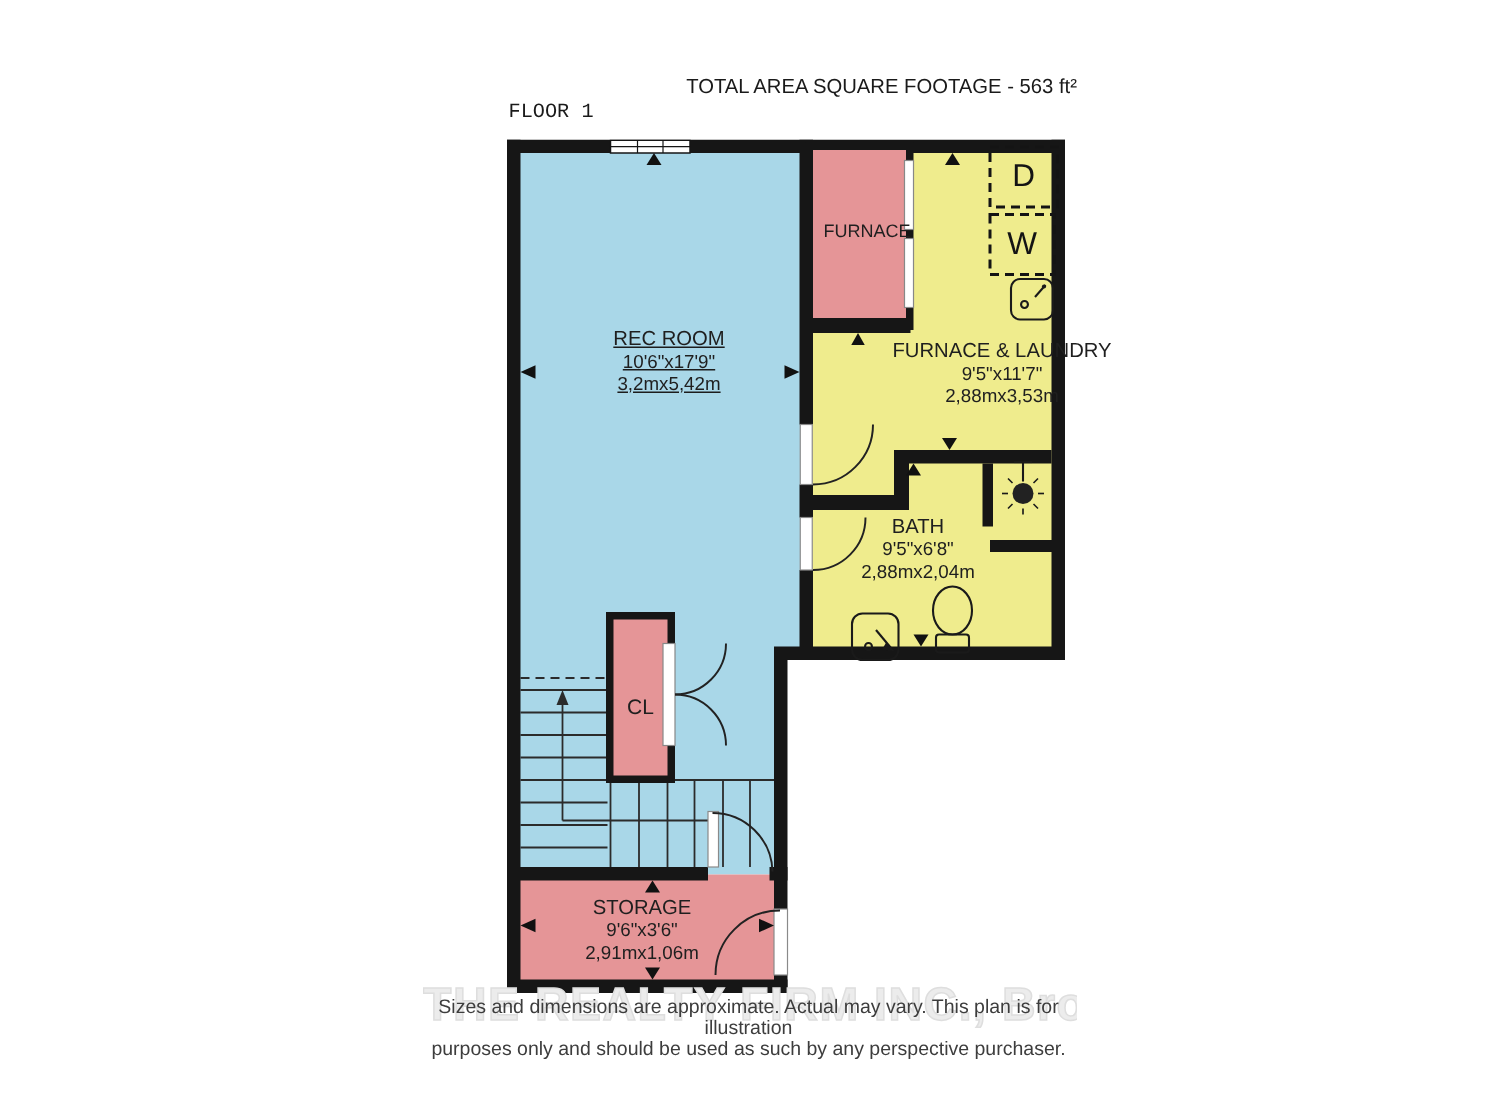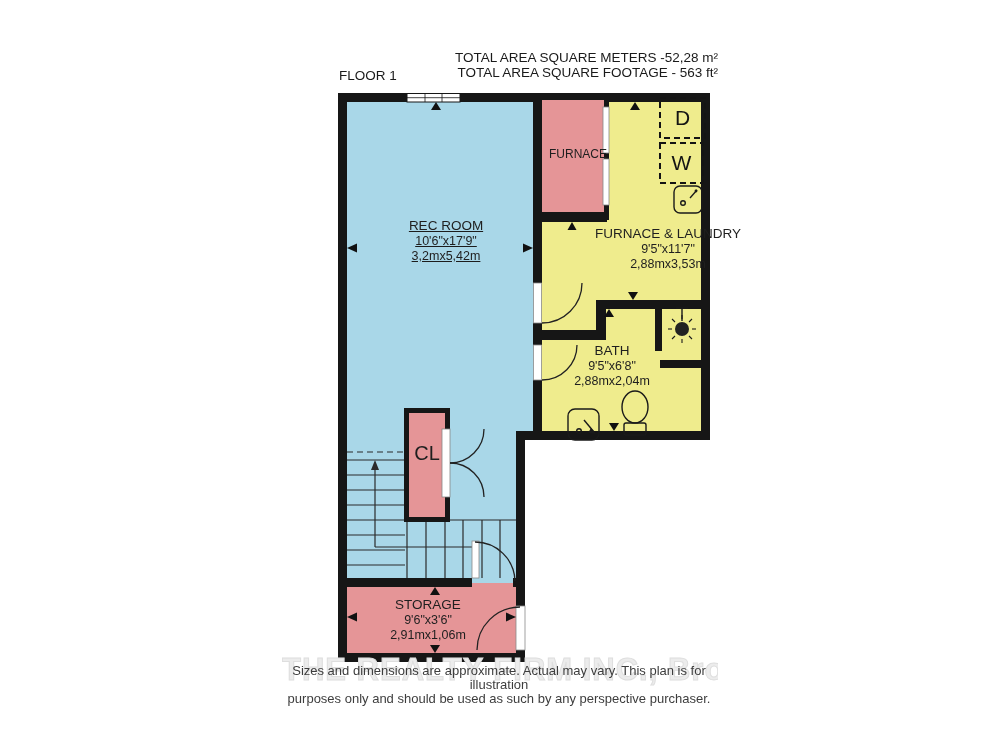--- a/index.html
+++ b/index.html
@@ -1,20 +1,20 @@
 <!DOCTYPE html>
 <html><head>
 <meta charset="utf-8">
 <style>
   html,body{margin:0;padding:0;background:#fff;}
   #page{position:relative;width:1000px;height:737px;background:#ffffff;overflow:hidden;
         font-family:"Liberation Sans", sans-serif;color:#1c1c1c;}
   
   #area-block{position:absolute;top:50px;right:282px;text-align:right;font-size:13.5px;line-height:15px;color:#1a1a1a;}
-  #floor-label{position:absolute;left:339px;top:68px;font-size:13.5px;color:#1a1a1a;}
+  #floor-label{position:absolute;left:339px;top:68px;font-size:13.5px;color:#1a1a1a;font-family:Liberation Mono, monospace;}
   
   #plan{position:absolute;left:338px;top:93px;width:372px;height:569px;}
   #plan svg{position:absolute;left:0;top:0;}
   .room-label{position:absolute;text-align:center;z-index:5;}
   .rm-name{font-size:13.5px;line-height:16px;color:#1f1f1f;}
   .rm-dim{font-size:12.5px;line-height:15px;color:#1f1f1f;}
   .small-label{position:absolute;text-align:center;z-index:5;font-size:12px;color:#1f1f1f;}
   .dw-label{position:absolute;z-index:5;font-size:21px;color:#141414;text-align:center;}
   
   #watermark{position:absolute;left:282px;top:652px;width:436px;z-index:1;
@@ -22,21 +22,20 @@
              color:#ececec;-webkit-text-stroke:1px #dedede;}
   #disclaimer{position:absolute;left:283px;top:664px;width:432px;z-index:2;text-align:center;
               font-size:13px;line-height:14px;color:#3d3d3d;}
 </style>
 </head>
 <body>
 
 <div id="page">
 
   <div id="area-block">
-    <div>TOTAL AREA SQUARE METERS -52,28 m²</div>
     <div>TOTAL AREA SQUARE FOOTAGE - 563 ft²</div>
   </div>
   <div id="floor-label">FLOOR 1</div>
 
   <div id="plan">
     <svg width="372" height="569" viewBox="0 0 372 569">
 
       <g>
         <rect x="4" y="4" width="196" height="339" fill="#a9d7e8"></rect>
         <rect x="4" y="338" width="178" height="152" fill="#a9d7e8"></rect>
@@ -203,21 +202,21 @@
       <div class="rm-dim">2,88mx2,04m</div>
     </div>
 
     <div class="room-label" style="left:15px;top:504px;width:150px;">
       <div class="rm-name">STORAGE</div>
       <div class="rm-dim">9'6"x3'6"</div>
       <div class="rm-dim">2,91mx1,06m</div>
     </div>
 
     <div class="small-label" style="left:204px;top:54px;width:72px;">FURNACE</div>
-    <div class="small-label" style="left:71px;top:349px;width:36px;font-size:20px;">CL</div>
+    <div class="small-label" style="left:71px;top:370px;width:36px;font-size:14px;">CL</div>
     <div class="dw-label" style="left:322px;top:13px;width:45px;">D</div>
     <div class="dw-label" style="left:322px;top:58px;width:43px;">W</div>
   </div>
 
   <div id="watermark">THE REALTY FIRM INC., Brokerage</div>
   <div id="disclaimer">
     <div>Sizes and dimensions are approximate. Actual may vary. This plan is for illustration</div>
     <div>purposes only and should be used as such by any perspective purchaser.</div>
   </div>
 

